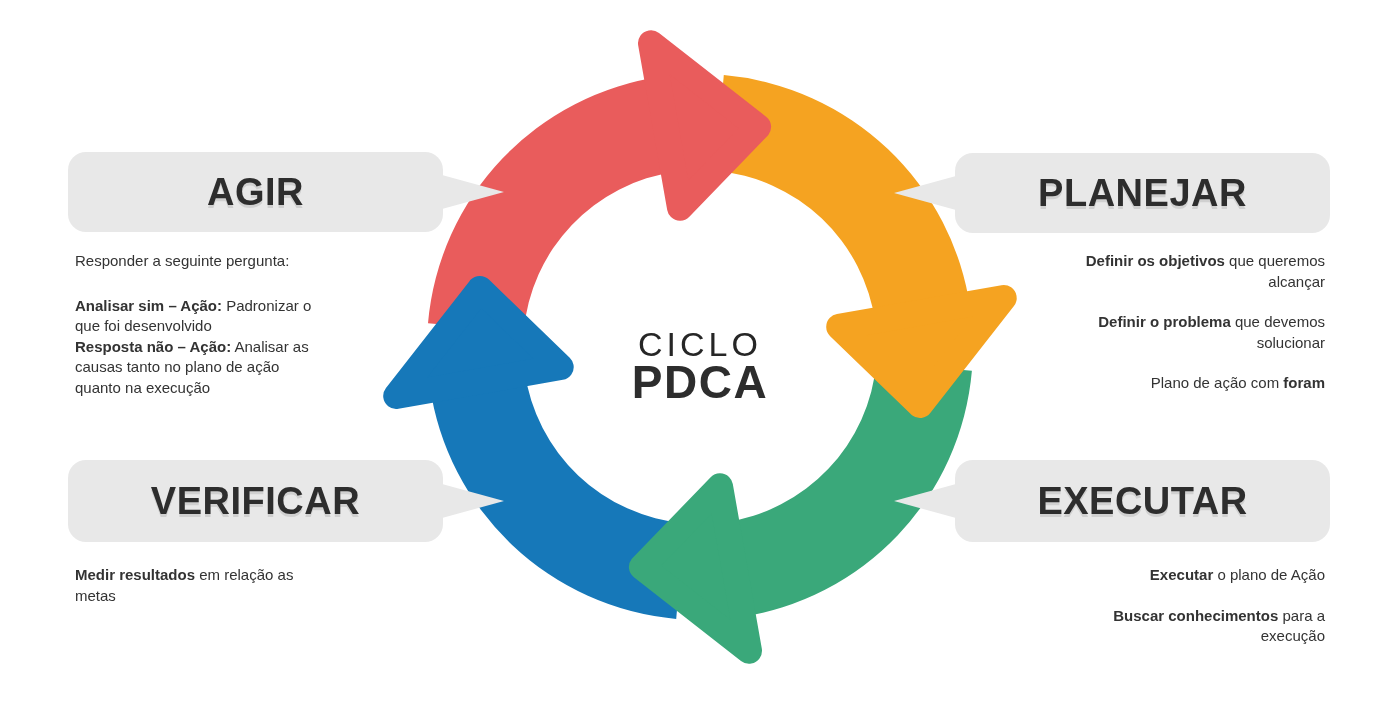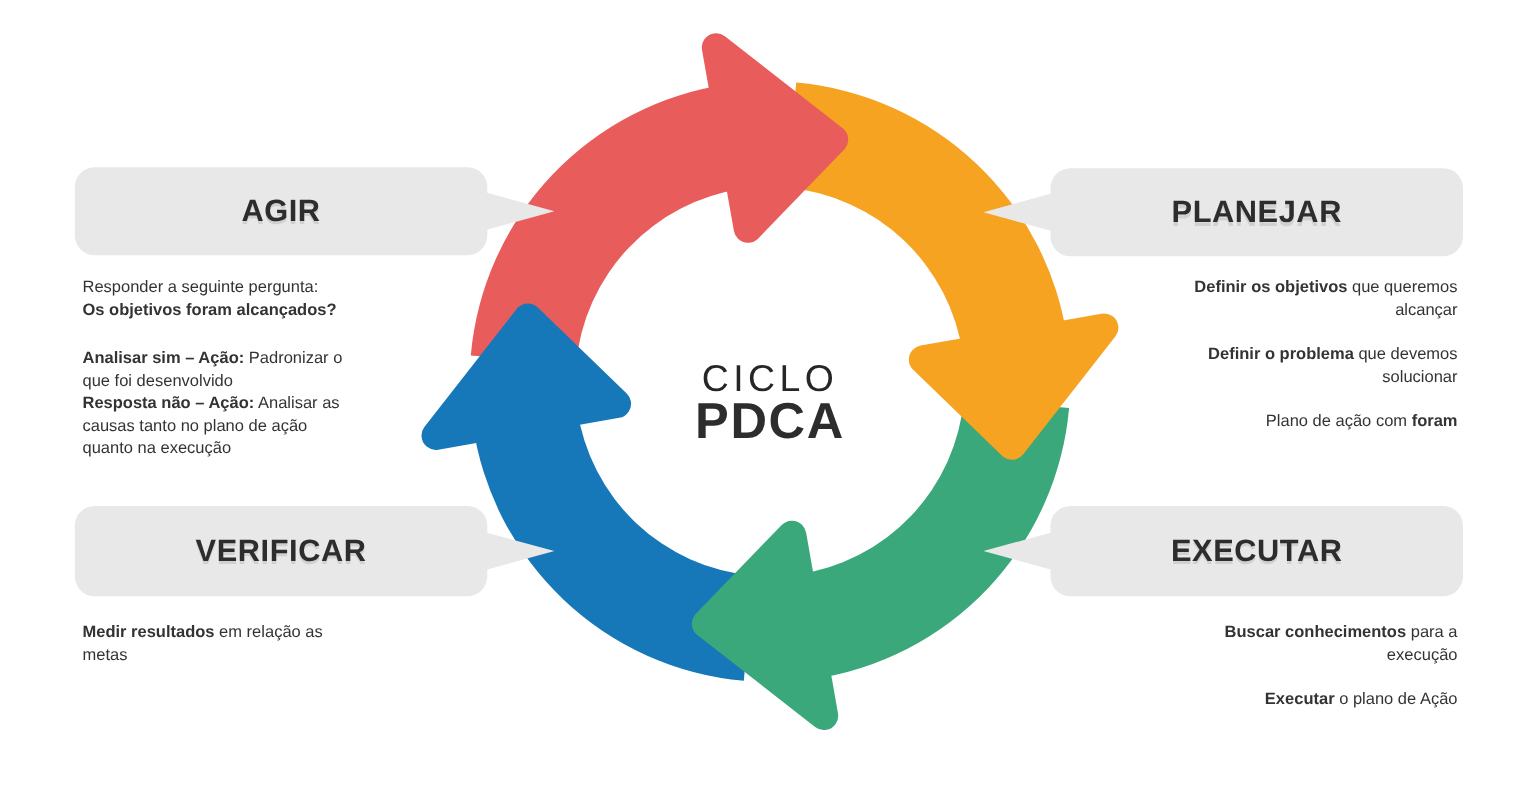--- a/index.html
+++ b/index.html
@@ -12,21 +12,21 @@
 
   
   .center-label{position:absolute;left:700px;top:301px;transform:translateX(-50%);
     text-align:center;z-index:2;white-space:nowrap;}
   .center-line1{font-size:34px;font-weight:400;letter-spacing:4px;color:#262626;line-height:38px;margin-top:24px;}
   .center-line2{font-size:46px;font-weight:700;letter-spacing:1.5px;color:var(--title-color);line-height:38px;}
 
   
   .callout{position:absolute;width:375px;height:80px;background:var(--box-gray);
     border-radius:18px;display:flex;align-items:center;justify-content:center;z-index:3;}
-  .callout-title{font-size:28px;font-weight:700;letter-spacing:.5px;color:var(--title-color);
+  .callout-title{font-size:38px;font-weight:700;letter-spacing:.5px;color:var(--title-color);
     text-shadow:0 3px 0 rgba(0,0,0,.10);}
   .pointer{position:absolute;width:0;height:0;top:50%;margin-top:-17px;
     border-top:17px solid transparent;border-bottom:17px solid transparent;}
   .pointer-right{right:-61px;border-left:62px solid var(--box-gray);}
   .pointer-left{left:-61px;border-right:62px solid var(--box-gray);}
 
   
   .desc{position:absolute;z-index:3;font-size:15px;line-height:20.5px;color:var(--body-color);}
   .desc p{margin:0 0 20px;white-space:pre-line;}
   .desc .b{font-weight:700;}
@@ -68,21 +68,21 @@
     <div class="center-line2">PDCA</div>
   </div>
 
   <div class="sec sec-agir">
     <div class="callout callout-agir">
       <span class="callout-title">AGIR</span>
       <span class="pointer pointer-right"></span>
     </div>
     <div class="desc desc-agir">
         <p><span>Responder a seguinte pergunta:
-</span><span class="b">Os objetivos foram alcançados?</span></p>
+</span></p>
         <p><span class="b">Analisar sim – Ação:</span><span> Padronizar o
 que foi desenvolvido
 </span><span class="b">Resposta não – Ação:</span><span> Analisar as
 causas tanto no plano de ação
 quanto na execução</span></p>
       </div>
   </div>
 
   <div class="sec sec-planejar">
     <div class="callout callout-planejar">
@@ -108,19 +108,19 @@
 metas</span></p>
       </div>
   </div>
 
   <div class="sec sec-executar">
     <div class="callout callout-executar">
       <span class="callout-title">EXECUTAR</span>
       <span class="pointer pointer-left"></span>
     </div>
     <div class="desc desc-right desc-executar">
+        <p><span class="b">Executar</span><span> o plano de Ação</span></p>
         <p><span class="b">Buscar conhecimentos</span><span> para a
 execução</span></p>
-        <p><span class="b">Executar</span><span> o plano de Ação</span></p>
       </div>
   </div>
 
 </div>
 
 </body></html>

